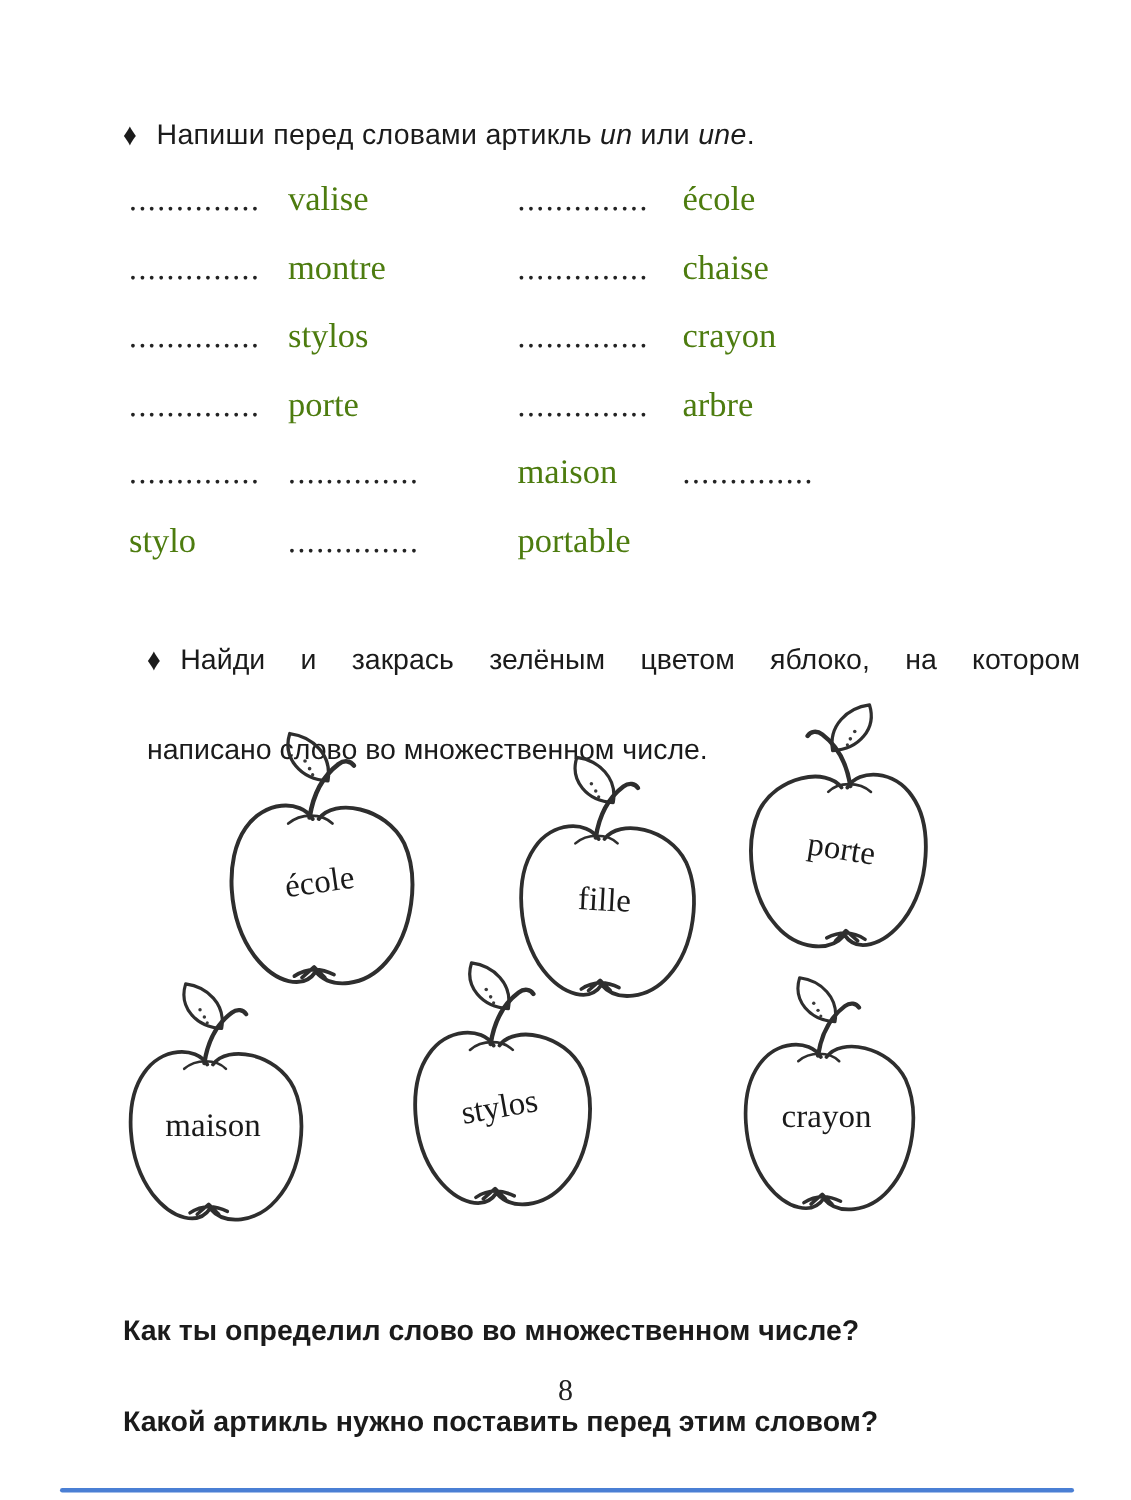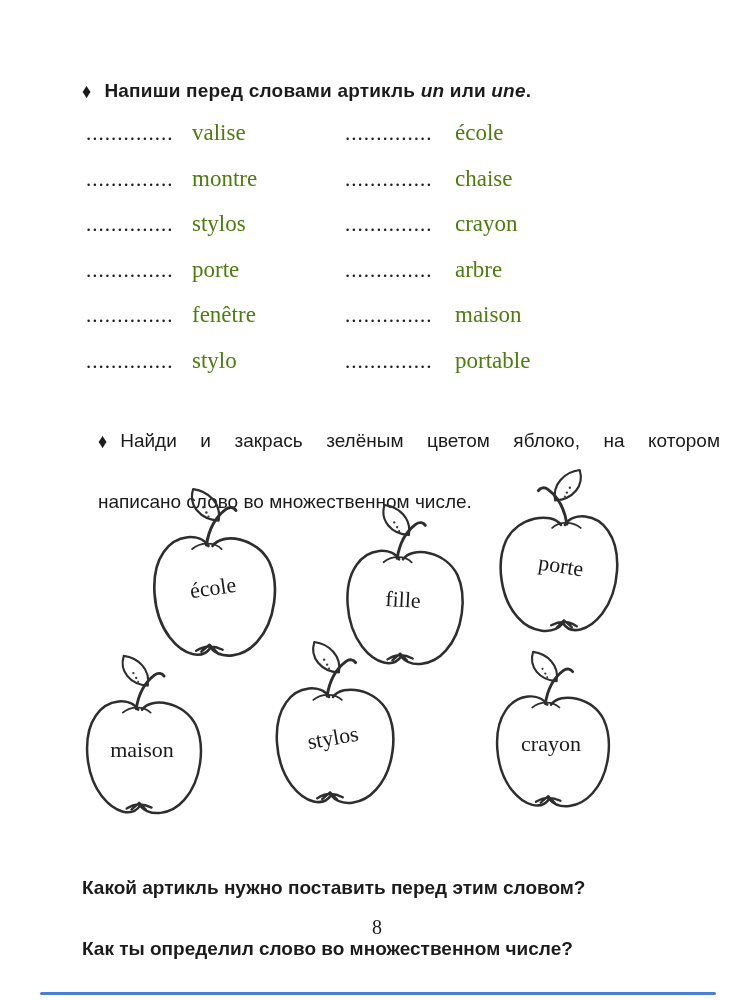--- a/index.html
+++ b/index.html
@@ -13,21 +13,21 @@
     color: #1b1b1b;
     overflow: hidden;
   }
 
   
   .task1-heading {
     position: absolute;
     left: 82px; top: 80px;
     width: 600px;
     font-size: 19px;
-    font-weight: 700;
+    font-weight: 400;
     letter-spacing: 0.2px;
     color: #1b1b1b;
   }
   .bullet {
     display: inline-block;
     font-size: 18px;
     margin-right: 13px;
     transform: scaleY(1.15);
   }
   .art-italic { font-style: italic; }
@@ -173,21 +173,20 @@
     <span class="word">stylos</span>
     <span class="dots">..............</span>
     <span class="word">crayon</span>
 
     <span class="dots">..............</span>
     <span class="word">porte</span>
     <span class="dots">..............</span>
     <span class="word">arbre</span>
 
     <span class="dots">..............</span>
-    <span class="word">fenêtre</span>
     <span class="dots">..............</span>
     <span class="word">maison</span>
 
     <span class="dots">..............</span>
     <span class="word">stylo</span>
     <span class="dots">..............</span>
     <span class="word">portable</span>
   </div>
 
   <div class="task2-heading">
@@ -226,21 +225,21 @@
     <span class="apple-word">stylos</span>
   </div>
   <div class="apple apple-crayon">
     <svg viewBox="0 0 140 175">
         <use href="#apple-shape"></use>
       </svg>
     <span class="apple-word">crayon</span>
   </div>
 
   <div class="questions">
+    <span class="plain-line">Как ты определил слово во множественном числе?</span>
     <span class="plain-line">Какой артикль нужно поставить перед этим словом?</span>
-    <span class="plain-line">Как ты определил слово во множественном числе?</span>
   </div>
 
   <div class="page-number">8</div>
 
   <div class="bottom-rule"></div>
 
 </div>
 
 </body></html>

